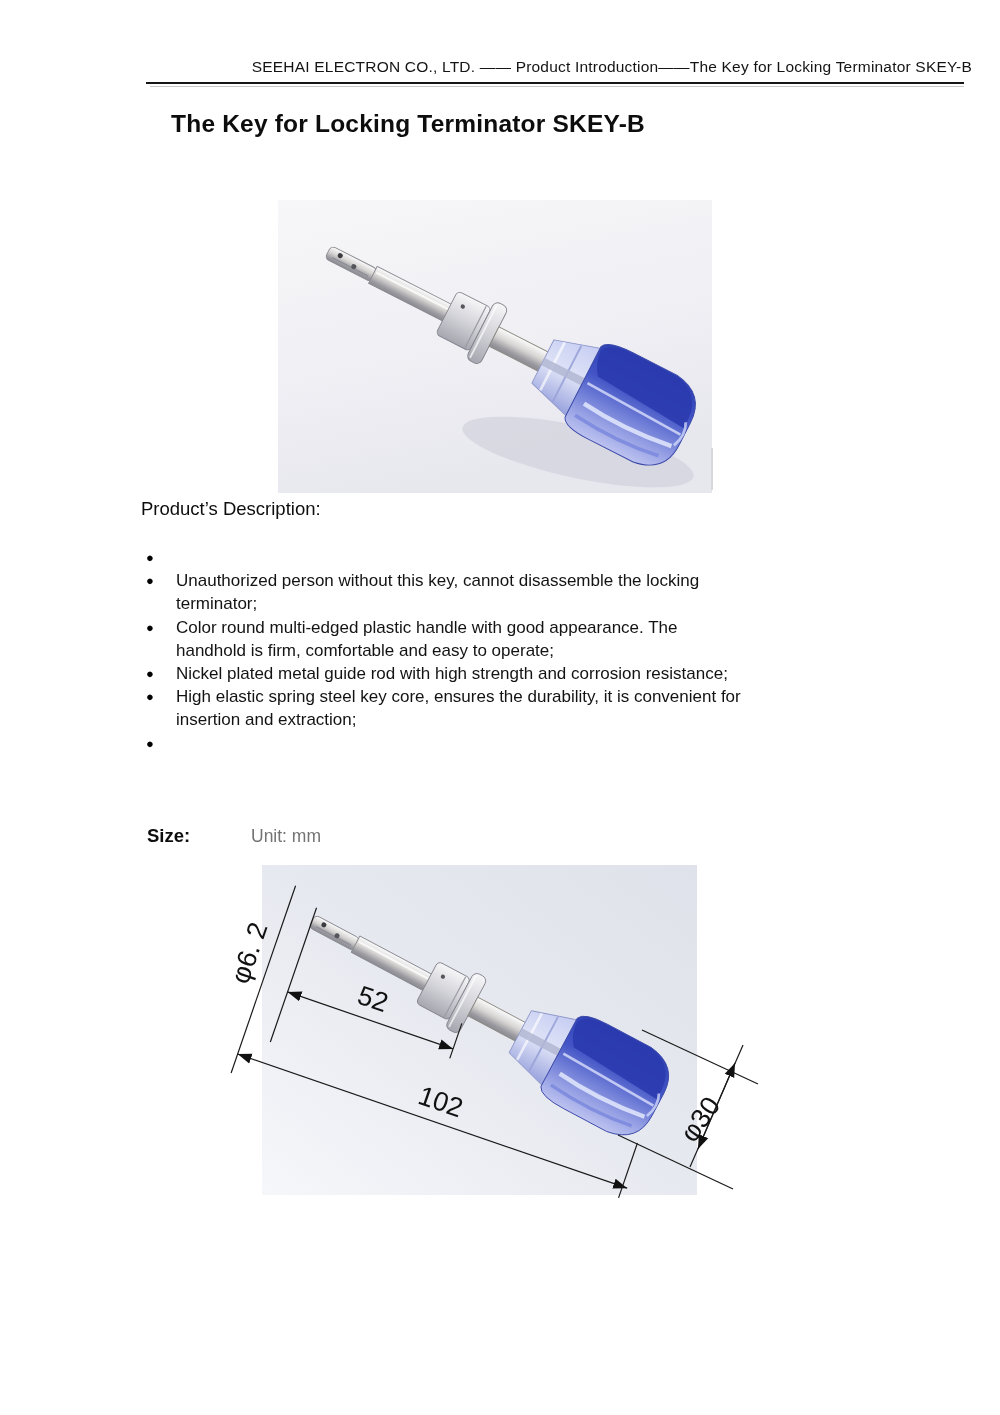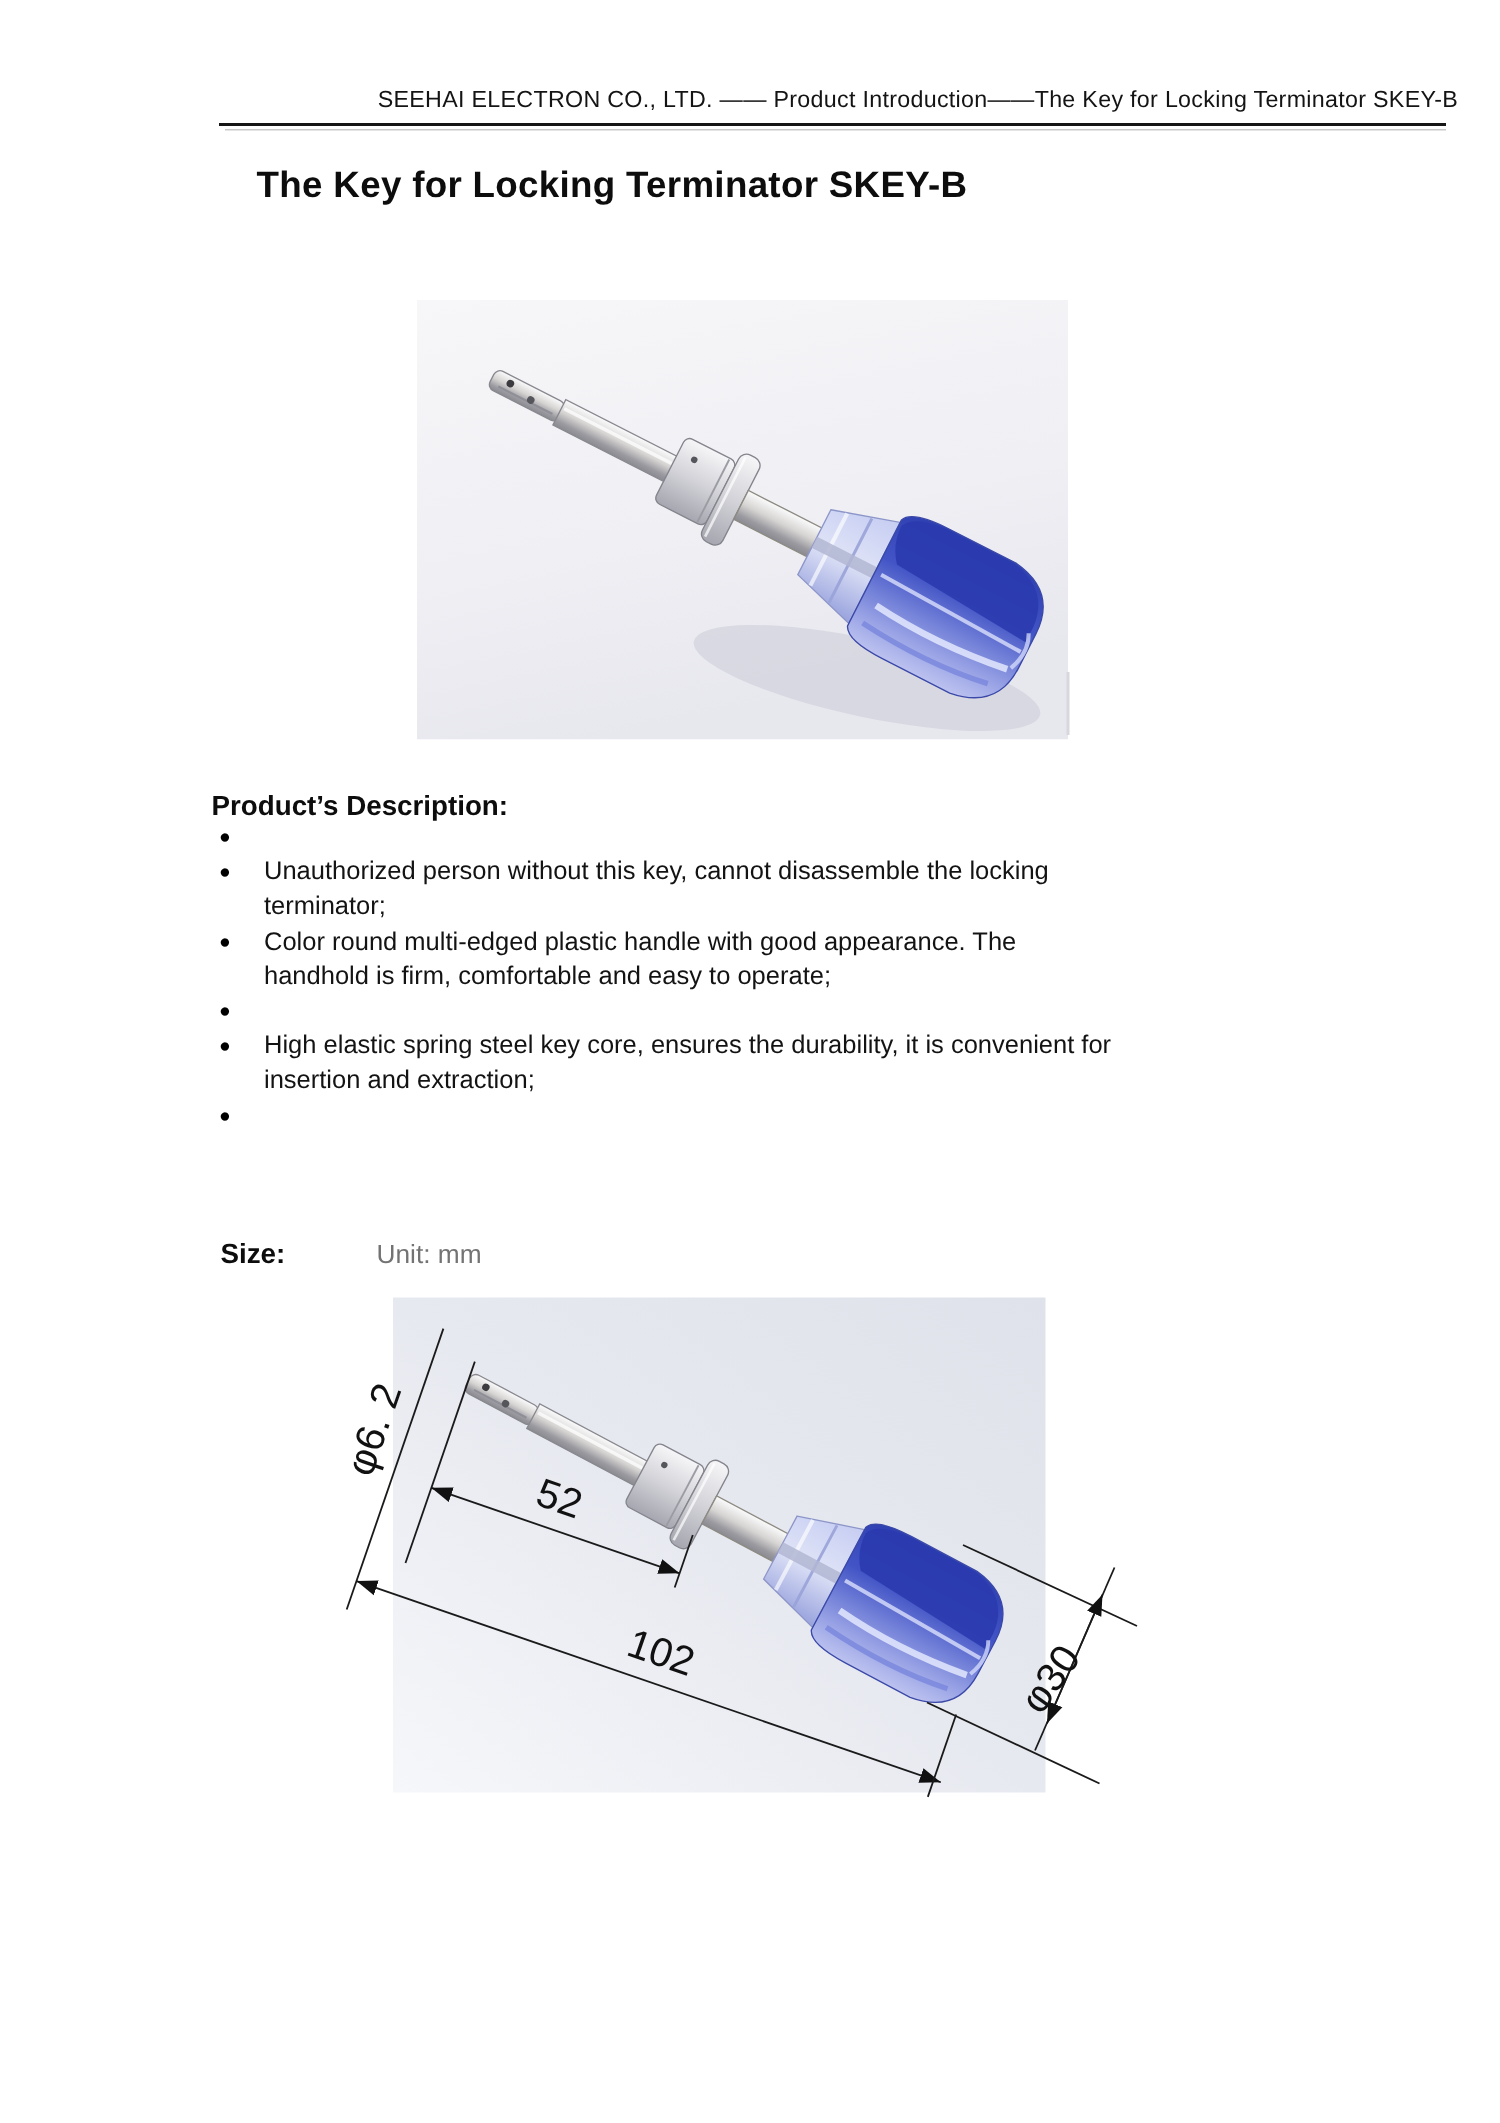--- a/index.html
+++ b/index.html
@@ -14,21 +14,21 @@
   .header-rule-shadow{left:150px;top:86px;width:814px;height:1px;background:#c9c9c9;}
   
   .page-title{left:0;top:110px;width:816px;text-align:center;font-size:24.5px;font-weight:bold;color:#0d0d0d;letter-spacing:.2px;}
   
   .photo-fig{left:278px;top:200px;width:434px;height:293px;}
   .photo-artifact{left:711px;top:448px;width:2px;height:42px;background:#d7d7dc;}
   .drawing-fig{left:190px;top:855px;width:600px;height:365px;}
   svg{display:block;}
   svg text{font-family:"Liberation Sans",sans-serif;fill:#141414;}
   
-  .desc-heading{left:141px;top:526px;font-size:18.5px;font-weight:bold;color:#0d0d0d;text-align:right;}
+  .desc-heading{left:141px;top:498px;font-size:18.5px;font-weight:normal;color:#0d0d0d;text-align:right;}
   .bullet-list{left:146px;top:546px;width:740px;}
   .bullet-row{display:flex;align-items:flex-start;}
   .bullet-dot{width:30px;font-size:13px;line-height:23.2px;color:#000;flex:0 0 30px;}
   .bullet-text{font-size:17px;line-height:23.2px;white-space:pre-line;color:#131313;}
   
   .size-label{left:147px;top:825px;font-size:18.5px;font-weight:bold;color:#0d0d0d;}
   .size-unit{left:251px;top:826px;font-size:17.5px;color:#737373;}
   .dimtext{font-size:27px;fill:#111;}
 </style>
 </head>
@@ -143,20 +143,21 @@
     <span class="bullet-text">Unauthorized person without this key, cannot disassemble the locking
 terminator;</span>
   </div>
   <div class="bullet-row">
     <span class="bullet-dot">●</span>
     <span class="bullet-text">Color round multi-edged plastic handle with good appearance. The
 handhold is firm, comfortable and easy to operate;</span>
   </div>
   <div class="bullet-row">
     <span class="bullet-dot">●</span>
+    <span class="bullet-text">Nickel plated metal guide rod with high strength and corrosion resistance;</span>
   </div>
   <div class="bullet-row">
     <span class="bullet-dot">●</span>
     <span class="bullet-text">High elastic spring steel key core, ensures the durability, it is convenient for
 insertion and extraction;</span>
   </div>
   <div class="bullet-row">
     <span class="bullet-dot">●</span>
   </div>
 </div>

